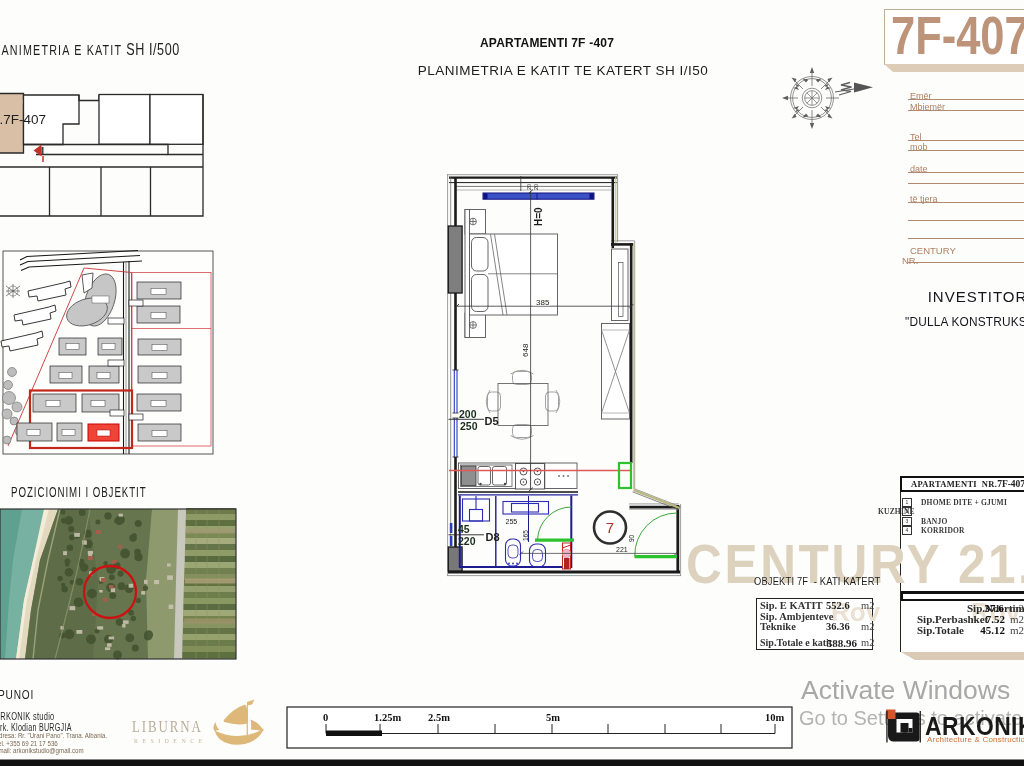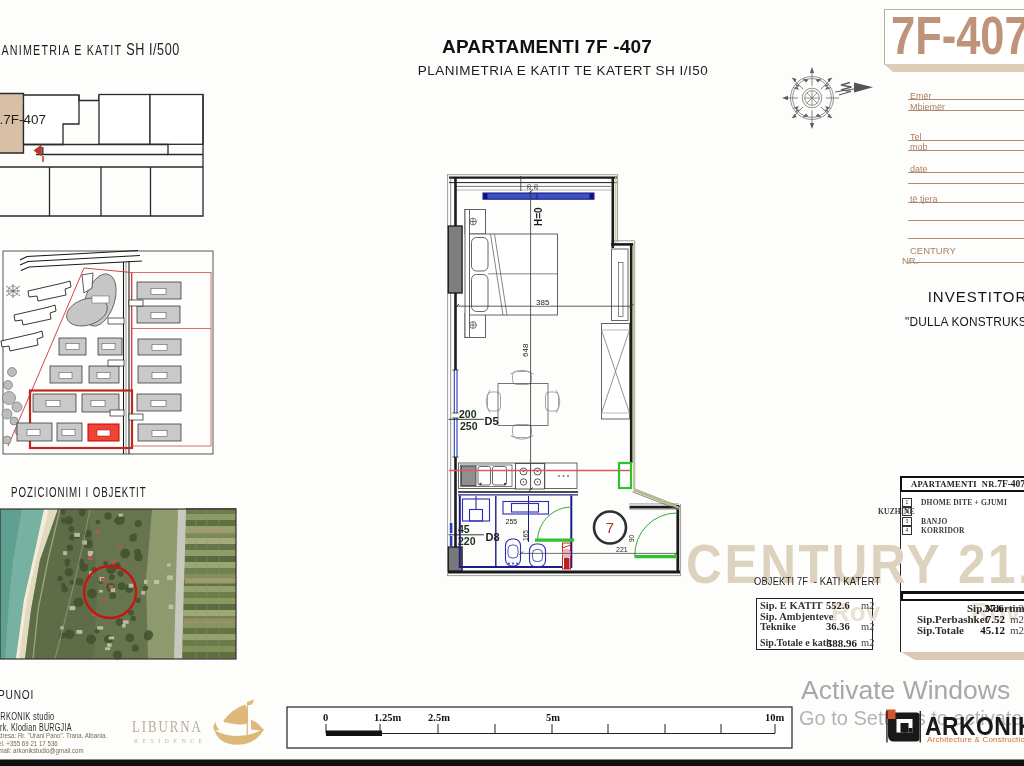--- a/index.html
+++ b/index.html
@@ -11,21 +11,21 @@
 </head>
 <body>
 <div id="page">
 
 <div class="t" style="left:686px;top:532px;font-size:55px;font-weight:bold;letter-spacing:3px;color:#ddd2bd;transform:scaleX(0.90);transform-origin:0 0;z-index:2;">CENTURY 21<span style="font-size:50px;">.</span></div>
 <div class="t" style="left:831px;top:597px;font-size:26px;font-weight:bold;color:#eae1d2;z-index:2;">Rov</div>
 <div class="t" style="left:971px;top:597px;font-size:26px;font-weight:bold;color:#eae1d2;z-index:2;">Rov</div>
 
 <div class="t" style="left:-14px;top:40px;font-size:14.5px;letter-spacing:1.6px;color:#1d1d1d;transform:scaleX(0.74);transform-origin:0 0;z-index:2;">PLANIMETRIA E KATIT <span style="font-size:17px;letter-spacing:0.8px;">SH I/500</span></div>
 
-<div class="t" style="left:427px;top:36px;width:240px;text-align:center;font-size:19px;font-weight:bold;letter-spacing:0.2px;color:#111;z-index:2;">APARTAMENTI 7F -407</div>
+<div class="t" style="left:427px;top:36px;width:240px;text-align:center;font-size:12px;font-weight:bold;letter-spacing:0.2px;color:#111;z-index:2;">APARTAMENTI 7F -407</div>
 <div class="t" style="left:413px;top:63px;width:300px;text-align:center;font-size:13.5px;letter-spacing:0.5px;color:#1d1d1d;z-index:2;">PLANIMETRIA E KATIT TE KATERT SH I/I50</div>
 
 <div class="t" style="left:884px;top:9px;width:141px;height:54px;background:#fff;border:1px solid #c0ad97;z-index:2;"></div>
 <div class="t" style="left:891px;top:5px;font-size:53px;font-weight:bold;letter-spacing:0px;color:#bd9479;transform:scaleX(0.82);transform-origin:0 0;z-index:3;">7F-407</div>
 <div class="t" style="left:884px;top:64px;width:141px;height:8px;background:#ddcdb8;clip-path:polygon(0 0,100% 0,100% 100%,9px 100%);z-index:2;"></div>
 
 <div class="t" style="z-index:2;" id="formarea"></div>
 
 <div class="t" style="left:908px;top:99px;width:116px;border-top:1px solid #b08a70;z-index:2;"></div>
 <div class="t" style="left:908px;top:110px;width:116px;border-top:1px solid #b08a70;z-index:2;"></div>

